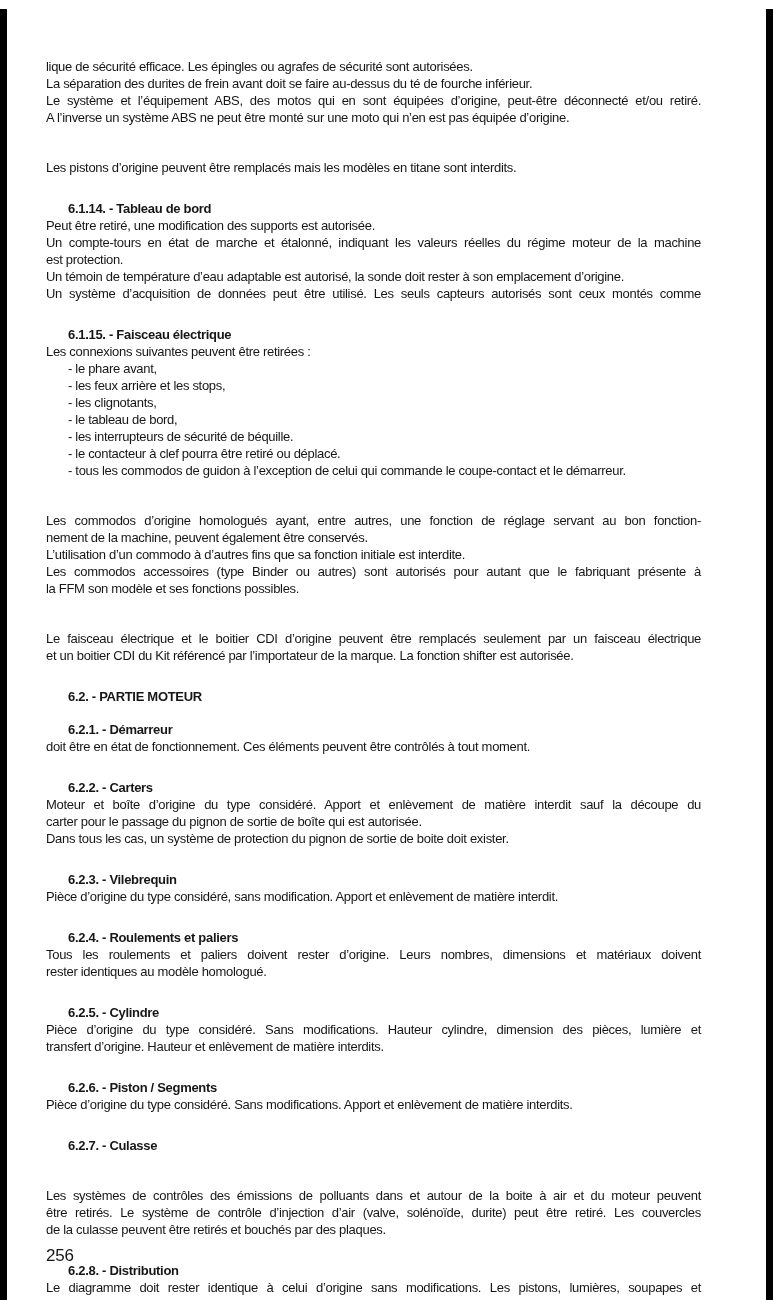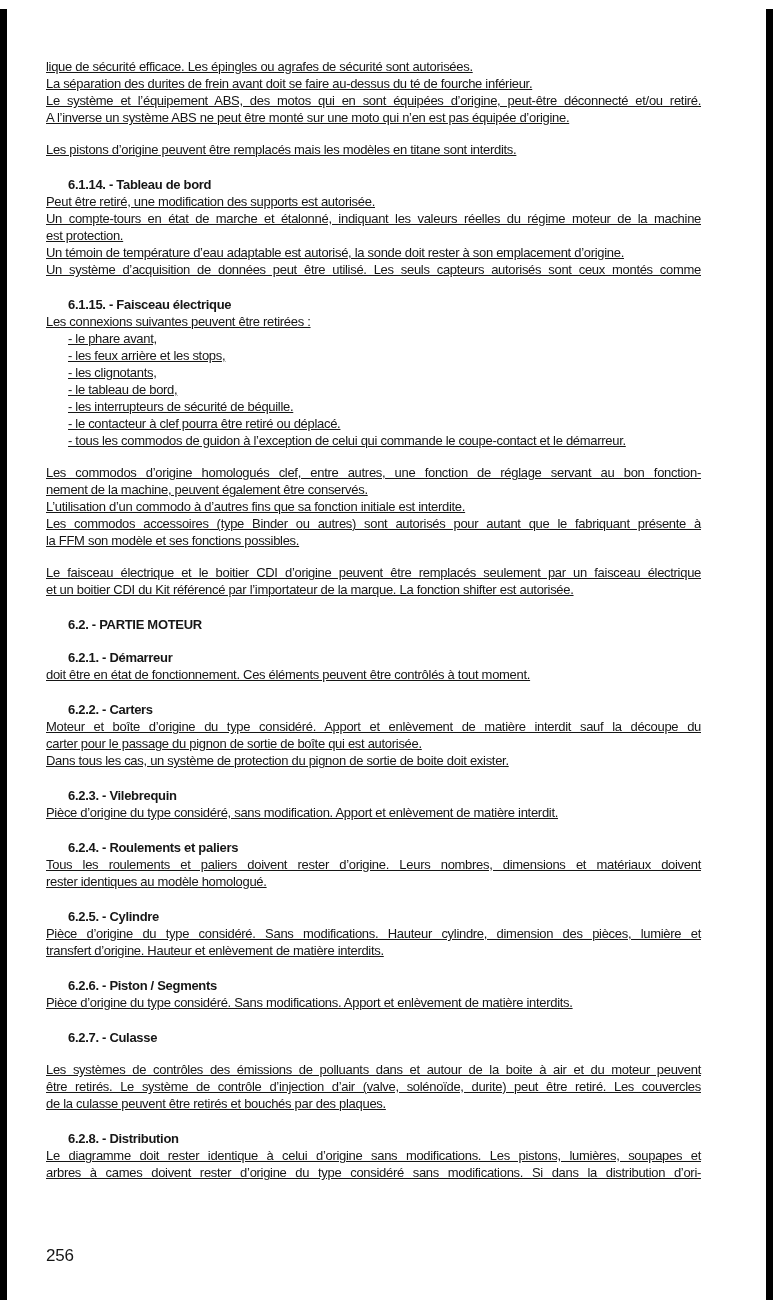--- a/index.html
+++ b/index.html
@@ -26,25 +26,25 @@
     left: 46px;
     top: 58px;
     width: 655px;
     font-size: 13px;
     line-height: 17px;
     letter-spacing: -0.3px;
   }
   .blk-h {
     font-weight: bold;
     padding-left: 22px;
-    margin-top: 18px;
+    margin-top: 24px;
   }
   .blk-h.tight { margin-top: 16px; }
-  .blk-p.gap { margin-top: 15px; }
-  .line { min-height: 17px; text-decoration: underline; }
+  .blk-p.gap { margin-top: 33px; }
+  .line { min-height: 17px; }
   .line.j {
     text-align: justify;
     text-align-last: justify;
   }
   .line.bullet { padding-left: 22px; }
   .page-number {
     position: absolute;
     left: 46px;
     top: 1246px;
     font-size: 17px;
@@ -83,21 +83,21 @@
       <div class="blk-p">
         <div class="line bullet">- le phare avant,</div>
         <div class="line bullet">- les feux arrière et les stops,</div>
         <div class="line bullet">- les clignotants,</div>
         <div class="line bullet">- le tableau de bord,</div>
         <div class="line bullet">- les interrupteurs de sécurité de béquille.</div>
         <div class="line bullet">- le contacteur à clef pourra être retiré ou déplacé.</div>
         <div class="line bullet">- tous les commodos de guidon à l’exception de celui qui commande le coupe-contact et le démarreur.</div>
       </div>
       <div class="blk-p gap">
-        <div class="line j">Les commodos d’origine homologués clef, entre autres, une fonction de réglage servant au bon fonction-</div>
+        <div class="line j">Les commodos d’origine homologués ayant, entre autres, une fonction de réglage servant au bon fonction-</div>
         <div class="line">nement de la machine, peuvent également être conservés.</div>
         <div class="line">L’utilisation d’un commodo à d’autres fins que sa fonction initiale est interdite.</div>
         <div class="line j">Les commodos accessoires (type Binder ou autres) sont autorisés pour autant que le fabriquant présente à</div>
         <div class="line">la FFM son modèle et ses fonctions possibles.</div>
       </div>
       <div class="blk-p gap">
         <div class="line j">Le faisceau électrique et le boitier CDI d’origine peuvent être remplacés seulement par un faisceau électrique</div>
         <div class="line">et un boitier CDI du Kit référencé par l’importateur de la marque. La fonction shifter est autorisée.</div>
       </div>
       <div class="blk-h">6.2. - PARTIE MOTEUR</div>

